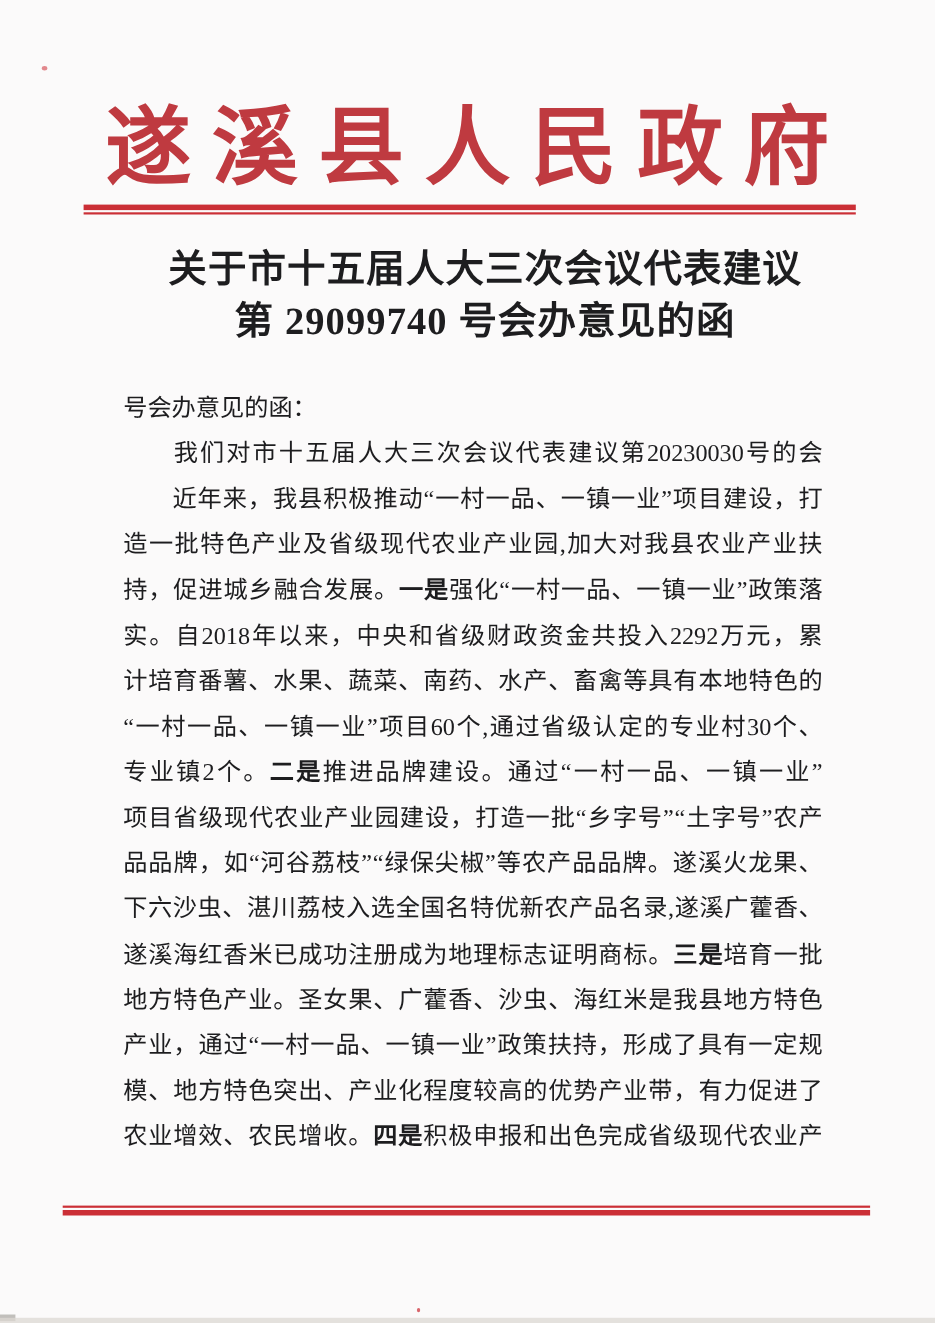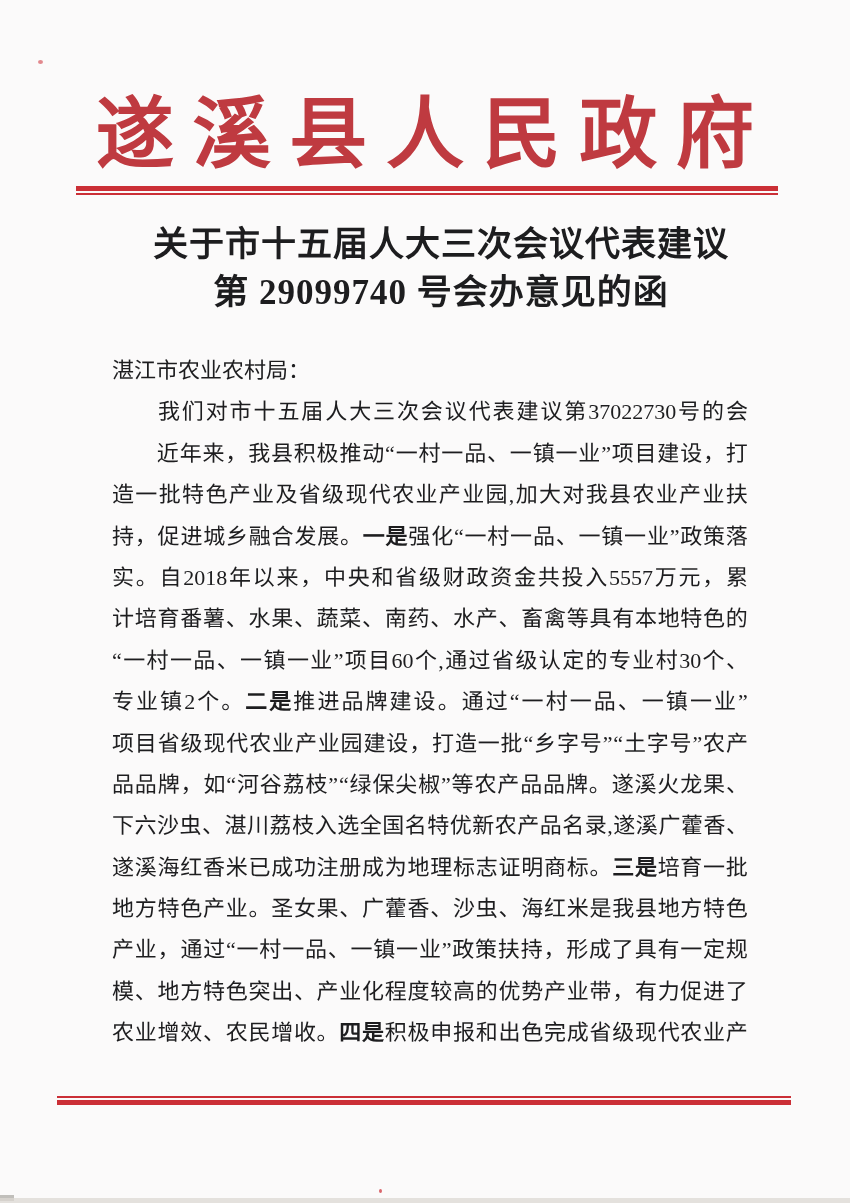--- a/index.html
+++ b/index.html
@@ -123,42 +123,42 @@
     <div class="bar-gap"></div>
     <div class="bar-thin"></div>
   </div>
 
   <div class="doc-title">
     <div>关于市十五届人大三次会议代表建议</div>
     <div>第 29099740 号会办意见的函</div>
   </div>
 
   <div class="body-block">
-      <div class="body-line"><span>湛江市农业农村局：</span></div>
+      <div class="body-line"><span>号会办意见的函：</span></div>
       <div class="body-line justify">
         <span class="indent-token"></span>
         <span>我</span>
         <span>们</span>
         <span>对</span>
         <span>市</span>
         <span>十</span>
         <span>五</span>
         <span>届</span>
         <span>人</span>
         <span>大</span>
         <span>三</span>
         <span>次</span>
         <span>会</span>
         <span>议</span>
         <span>代</span>
         <span>表</span>
         <span>建</span>
         <span>议</span>
         <span>第</span>
-        <span>37022730</span>
+        <span>20230030</span>
         <span>号</span>
         <span>的</span>
         <span>会</span>
       </div>
       <div class="body-line justify">
         <span class="indent-token"></span>
         <span>近</span>
         <span>年</span>
         <span>来</span>
         <span>，</span>
@@ -261,21 +261,21 @@
         <span>和</span>
         <span>省</span>
         <span>级</span>
         <span>财</span>
         <span>政</span>
         <span>资</span>
         <span>金</span>
         <span>共</span>
         <span>投</span>
         <span>入</span>
-        <span>5557</span>
+        <span>2292</span>
         <span>万</span>
         <span>元</span>
         <span>，</span>
         <span>累</span>
       </div>
       <div class="body-line justify">
         <span>计</span>
         <span>培</span>
         <span>育</span>
         <span>番</span>

